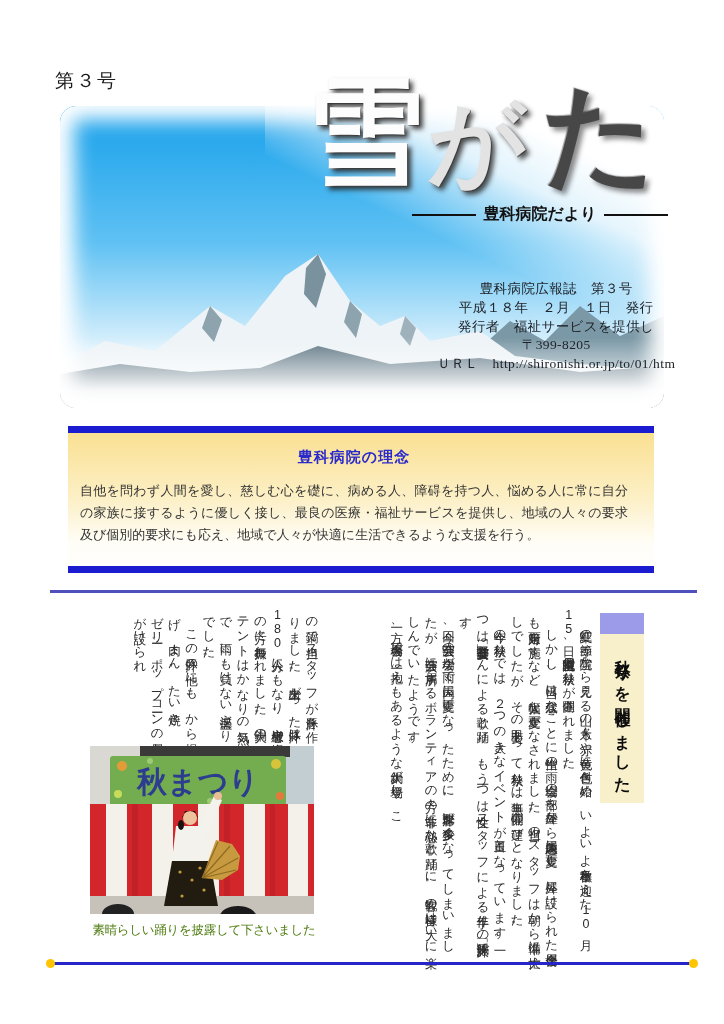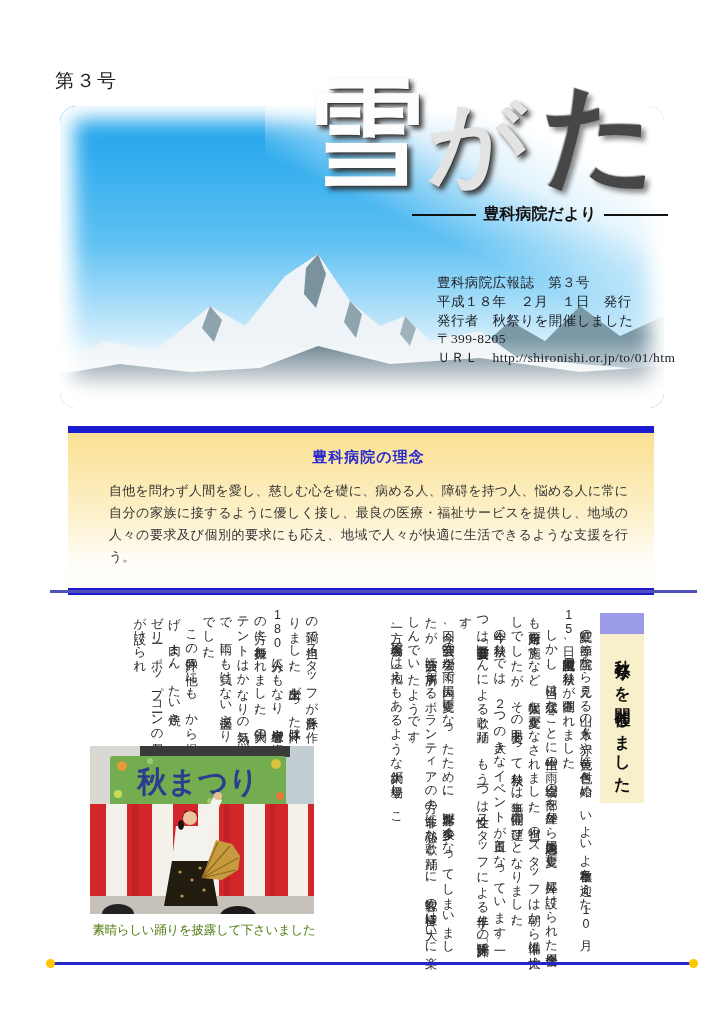--- a/index.html
+++ b/index.html
@@ -36,31 +36,31 @@
          text-shadow:4px 4px 5px rgba(0,0,0,.45), -1px -1px 1px #9d9d9d; }
 
   .subtitle {
     position:absolute; left:412px; top:196px; width:256px; z-index:5;
     display:flex; align-items:center; justify-content:center; gap:7px;
     font-size:16px; font-weight:bold; color:#111;
   }
   .sub-rule { height:2px; background:#111; flex:1; }
 
   .pub-info {
-    position:absolute; left:437px; top:266px; z-index:6;
+    position:absolute; left:437px; top:272px; z-index:6;
     font-family:"Liberation Serif", serif; font-size:13.5px; line-height:18.8px;
-    color:#20242a; letter-spacing:.4px; white-space:nowrap;
+    color:#20242a; letter-spacing:.4px; white-space:nowrap;text-align:center;
   }
 
   
   .philosophy { position:absolute; left:68px; top:418px; width:586px; }
   .blue-bar { height:7px; background:#1b1bd0; }
   .phil-body {
     background:linear-gradient(#fae092, #fcf0c7 50%, #fffdf6 82%, #fffefd);
-    padding:13px 26px 20px 41px;
+    padding:13px 26px 20px 12px;
   }
   .phil-title { text-align:center; color:#2a2acc; font-weight:bold; font-size:15px;
     letter-spacing:1px; margin:2px 0 13px 0; }
   .phil-text { font-size:13px; line-height:22px; color:#333; text-align:justify; }
 
   .divider { position:absolute; left:50px; top:582px; width:647px; height:3px; background:#5050bc; }
 
   
   .article { position:absolute; left:50px; top:598px; width:600px; height:366px; }
 
@@ -115,21 +115,21 @@
 
   <div class="subtitle">
     <span class="sub-rule"></span>
     <span>豊科病院だより</span>
     <span class="sub-rule"></span>
   </div>
 
   <div class="pub-info">
     <div>豊科病院広報誌　第３号</div>
     <div>平成１８年　２月　１日　発行</div>
-    <div>発行者　秋祭りを開催しました</div>
+    <div>発行者　福祉サービスを提供し</div>
     <div>〒399-8205</div>
     <div>ＵＲＬ　http://shironishi.or.jp/to/01/htm</div>
   </div>
 
   <div class="philosophy">
     <div class="blue-bar"></div>
     <div class="phil-body">
       <div class="phil-title">豊科病院の理念</div>
       <div class="phil-text">自他を問わず人間を愛し、慈しむ心を礎に、病める人、障碍を持つ人、悩める人に常に自分の家族に接するように優しく接し、最良の医療・福祉サービスを提供し、地域の人々の要求及び個別的要求にも応え、地域で人々が快適に生活できるような支援を行う。</div>
     </div>

